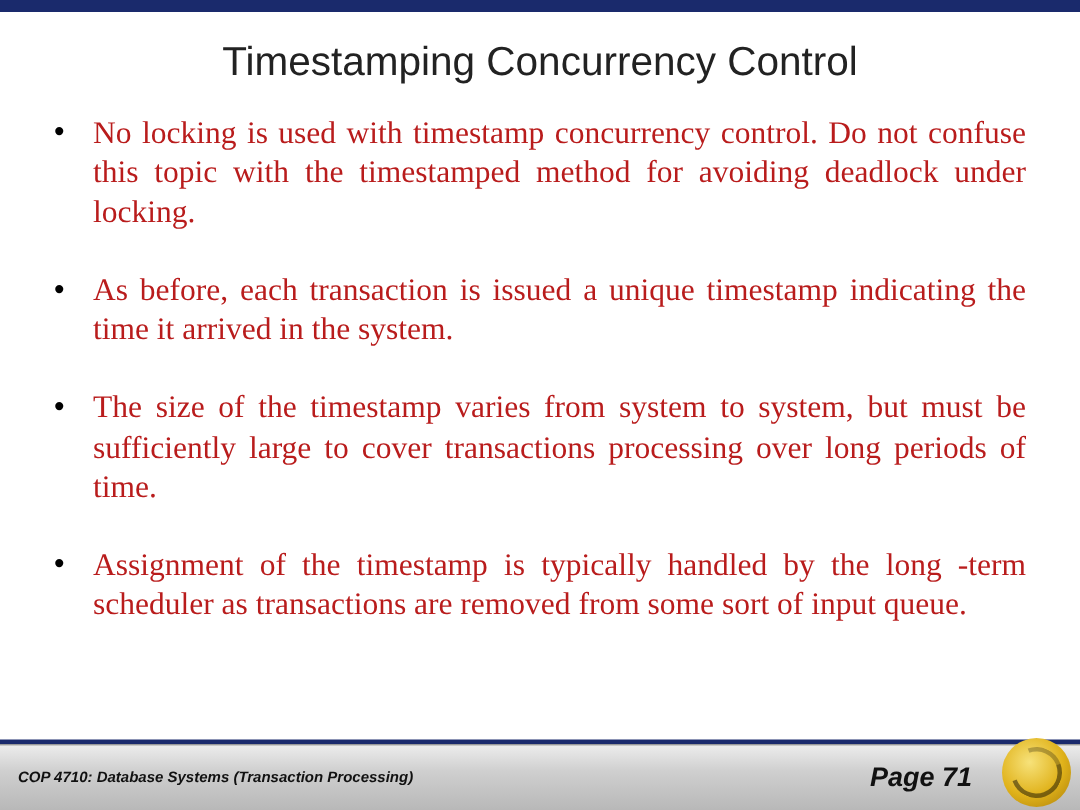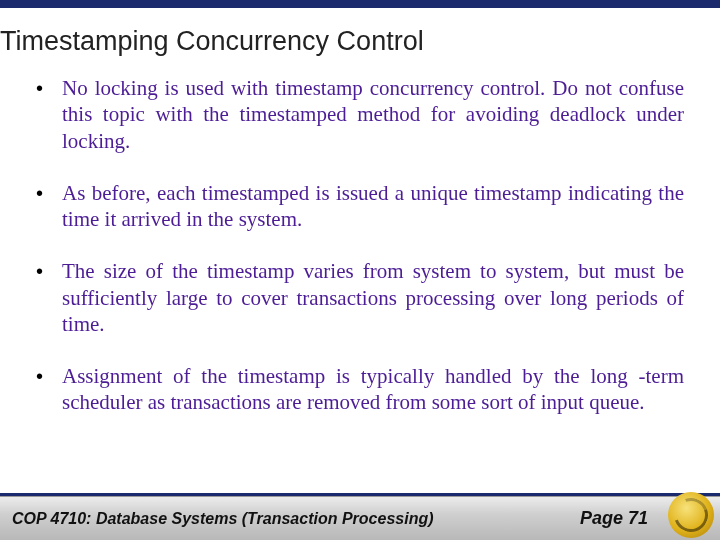--- a/index.html
+++ b/index.html
@@ -11,21 +11,21 @@
     background: #fff;
     display: flex;
     flex-direction: column;
   }
   .top-bar {
     height: 8px;
     background: #1a2a6c;
     width: 100%;
   }
   .title {
-    text-align: left;
+    text-align: center;
     font-size: 27px;
     font-weight: 400;
     color: #222;
     margin-top: 18px;
     margin-bottom: 18px;
     font-family: Arial, Helvetica, sans-serif;
   }
   .body {
     flex: 1;
     padding: 0 36px 0 36px;
@@ -42,21 +42,21 @@
     text-align: left;
     flex-shrink: 0;
     font-family: Arial, sans-serif;
   }
   .bullet-text {
     flex: 1;
     font-family: "Times New Roman", Times, serif;
     font-size: 21px;
     line-height: 1.25;
     text-align: justify;
-    color: #4c1d95;
+    color: #b91c1c;
   }
   .footer-wrap {
     position: absolute;
     left: 0;
     bottom: 0;
     width: 100%;
   }
   .footer-line {
     height: 3px;
     background: #1a2a6c;
@@ -69,21 +69,21 @@
     border-top: 1px solid #999;
     display: flex;
     align-items: center;
     padding: 0 12px;
     position: relative;
   }
   .footer-left {
     font-family: Arial, Helvetica, sans-serif;
     font-weight: bold;
     font-style: italic;
-    font-size: 16px;
+    font-size: 10px;
     color: #111;
     flex: 1;
     line-height: 1.1;
   }
   .footer-page {
     font-family: Arial, Helvetica, sans-serif;
     font-weight: bold;
     font-style: italic;
     font-size: 18px;
     color: #111;
@@ -120,21 +120,21 @@
   <div class="top-bar"></div>
   <div class="title">Timestamping Concurrency Control</div>
 
   <div class="body">
     <div class="bullet-row">
       <div class="bullet-dot">•</div>
       <div class="bullet-text">No locking is used with timestamp concurrency control. Do not confuse this topic with the timestamped method for avoiding deadlock under locking.</div>
     </div>
     <div class="bullet-row">
       <div class="bullet-dot">•</div>
-      <div class="bullet-text">As before, each timestamped is issued a unique timestamp indicating the time it arrived in the system.</div>
+      <div class="bullet-text">As before, each transaction is issued a unique timestamp indicating the time it arrived in the system.</div>
     </div>
     <div class="bullet-row">
       <div class="bullet-dot">•</div>
       <div class="bullet-text">The size of the timestamp varies from system to system, but must be sufficiently large to cover transactions processing over long periods of time.</div>
     </div>
     <div class="bullet-row">
       <div class="bullet-dot">•</div>
       <div class="bullet-text">Assignment of the timestamp is typically handled by the long -term scheduler as transactions are removed from some sort of input queue.</div>
     </div>
   </div>

